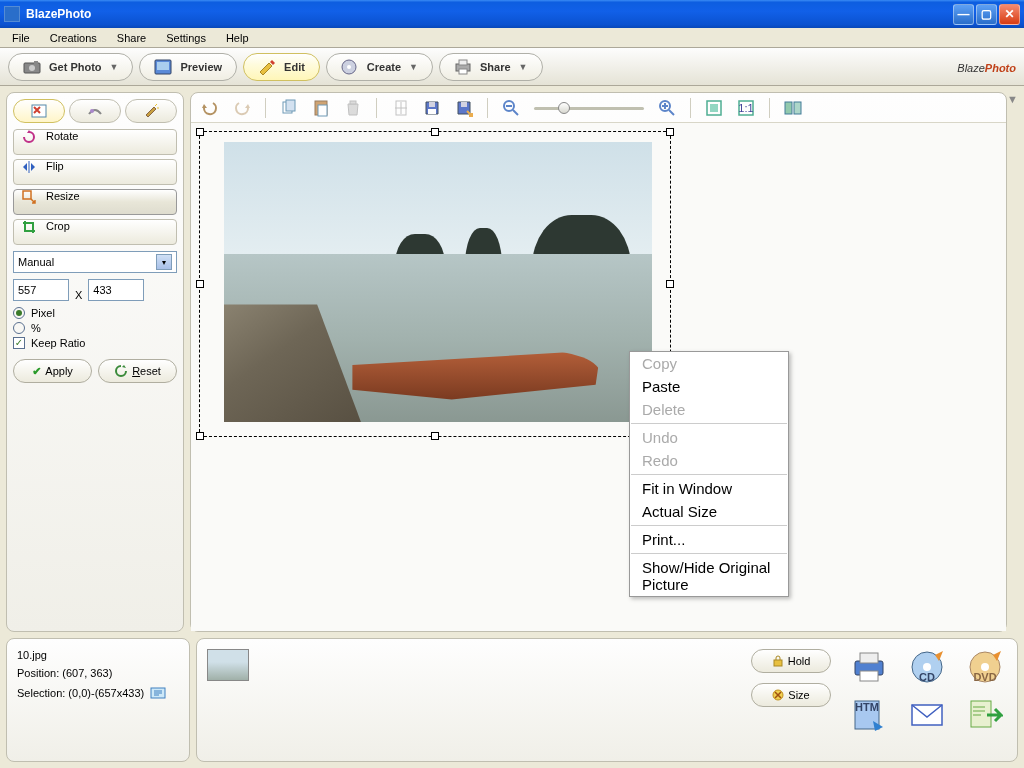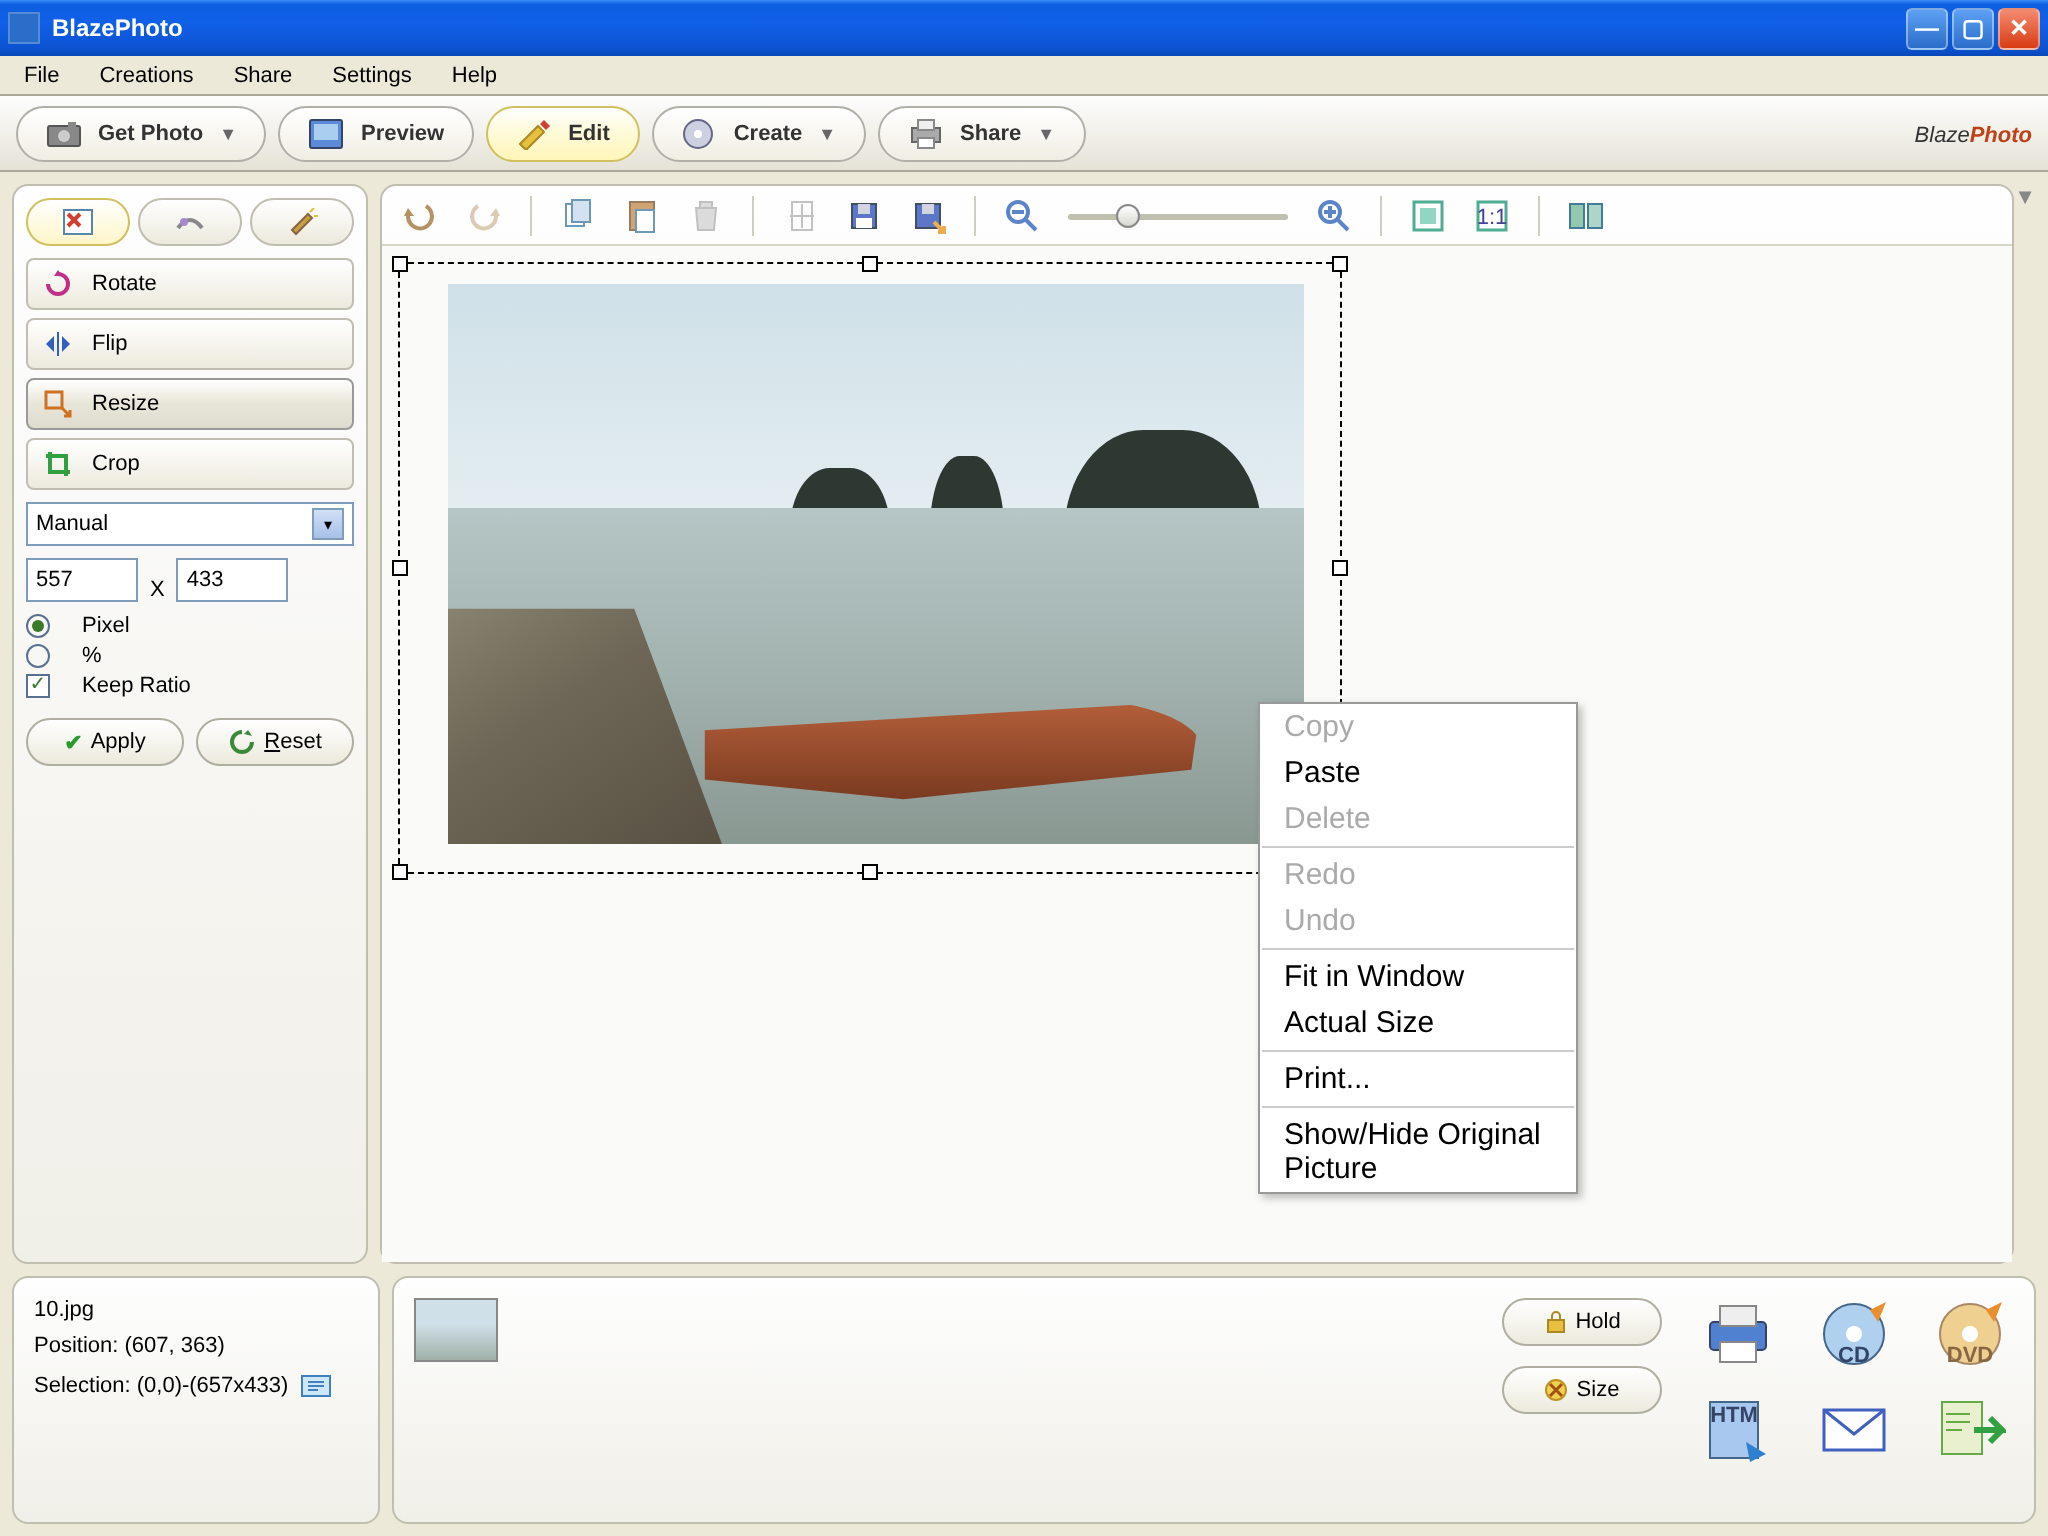--- a/index.html
+++ b/index.html
@@ -28,30 +28,30 @@
 .brand .b1 { color: #333; font-style: italic; }
 .brand .b2 { color: #c04018; font-style: italic; font-weight: bold; }
 
 
 .workspace { display: flex; height: 552px; }
 .leftpanel { width: 190px; padding: 6px; }
 .leftcard { background: linear-gradient(to bottom, #fefefe, #f0efe8); border: 1px solid #c0beb0; border-radius: 8px; padding: 6px; height: 100%; }
 .tabrow { display: flex; gap: 4px; margin-bottom: 6px; }
 .tabbtn { flex: 1; height: 24px; border: 1px solid #c0beb0; border-radius: 12px; background: linear-gradient(to bottom,#fff,#eceadd); display:flex; align-items:center; justify-content:center; }
 .tabbtn.active { background: linear-gradient(to bottom,#fff,#fff5c8); border-color:#d0c060; }
-.toolbtn { height: 26px; border: 1px solid #c0beb0; border-radius: 4px; background: linear-gradient(to bottom,#fff,#eceadd); display:flex; align-items:center; padding:0 8px; gap:10px; margin-bottom:4px; cursor:pointer; }
+.toolbtn { height: 26px; border: 1px solid #c0beb0; border-radius: 4px; background: linear-gradient(to bottom,#fff,#eceadd); display:flex; padding:0 8px; gap:10px; margin-bottom:4px; cursor:pointer; }
 .toolbtn.sel { border-color:#999; background:linear-gradient(to bottom,#fff,#e8e6d8,#dedcce); }
 .toolbtn .ticon { width:14px; height:14px; }
 
 .dropdown { width: 100%; height: 22px; border: 1px solid #7f9db9; background: white; display: flex; align-items: center; padding: 0 4px; margin: 6px 0; justify-content: space-between; }
 .dropdown .ddbtn { width: 16px; height: 16px; background: linear-gradient(to bottom,#d0e0f5,#a8c0e8); border:1px solid #7f9db9; display:flex;align-items:center;justify-content:center; font-size:8px; }
 
 .dimrow { display:flex; align-items:flex-end; gap:6px; margin:6px 0; }
 .diminput { width: 56px; height: 22px; border:1px solid #7f9db9; background:white; padding:0 4px; }
-.radio, .check { display:flex; align-items:center; gap:16px; margin:3px 0; }
+.radio, .check { display:flex; align-items:center; gap:6px; margin:3px 0; }
 .radio .r { width:12px; height:12px; border-radius:50%; border:1px solid #5a7090; display:flex; align-items:center; justify-content:center; }
 .radio .r.on::after { content:""; width:6px; height:6px; border-radius:50%; background:#3a7a2a; }
 .check .c { width:12px; height:12px; border:1px solid #5a7090; background:white; color:#3a7a2a; font-size:10px; line-height:10px; text-align:center; }
 
 .btnrow { display:flex; gap:6px; margin-top:10px; }
 .roundbtn { flex:1; height:24px; border:1px solid #b0aea0; border-radius:12px; background:linear-gradient(to bottom,#fff,#eceadd); display:flex; align-items:center; justify-content:center; gap:4px; font-size:11px; }
 
 
 .centerpanel { flex:1; padding:6px 6px 6px 0; display:flex; flex-direction:row; }
 .editcard { background:linear-gradient(to bottom,#fefefe,#f0efe8); border:1px solid #c0beb0; border-radius:8px; flex:1; display:flex; flex-direction:column; overflow:visible; position:relative; }
@@ -397,22 +397,22 @@
           <div class="handle" style="left:calc(50% - 4px);bottom:-4px"></div>
           <div class="handle" style="right:-4px;bottom:-4px"></div>
         </div>
       </div>
 
       <div class="ctxmenu">
         <div class="ctxitem disabled">Copy</div>
         <div class="ctxitem">Paste</div>
         <div class="ctxitem disabled">Delete</div>
         <div class="ctxsep"></div>
+        <div class="ctxitem disabled">Undo</div>
         <div class="ctxitem disabled">Redo</div>
-        <div class="ctxitem disabled">Undo</div>
         <div class="ctxsep"></div>
         <div class="ctxitem">Fit in Window</div>
         <div class="ctxitem">Actual Size</div>
         <div class="ctxsep"></div>
         <div class="ctxitem">Print...</div>
         <div class="ctxsep"></div>
         <div class="ctxitem">Show/Hide Original Picture</div>
       </div>
     </div>
     <div class="collapsebar">▼</div>

